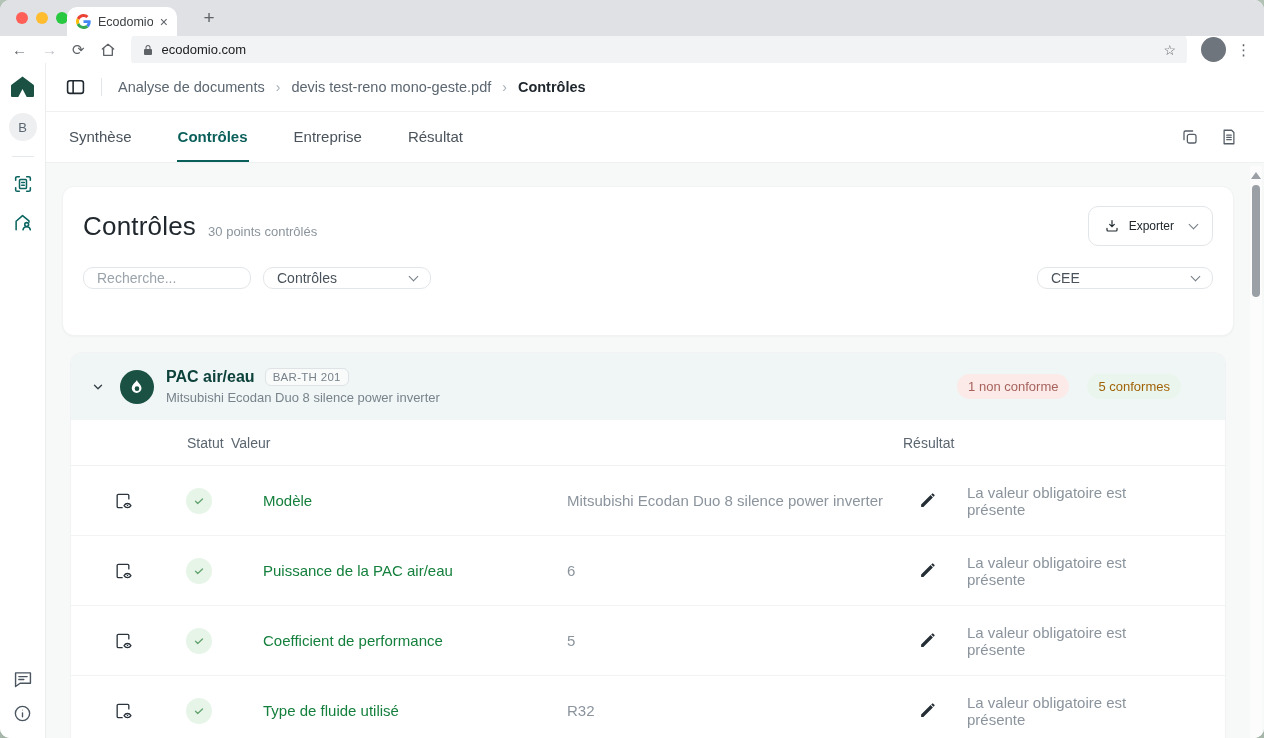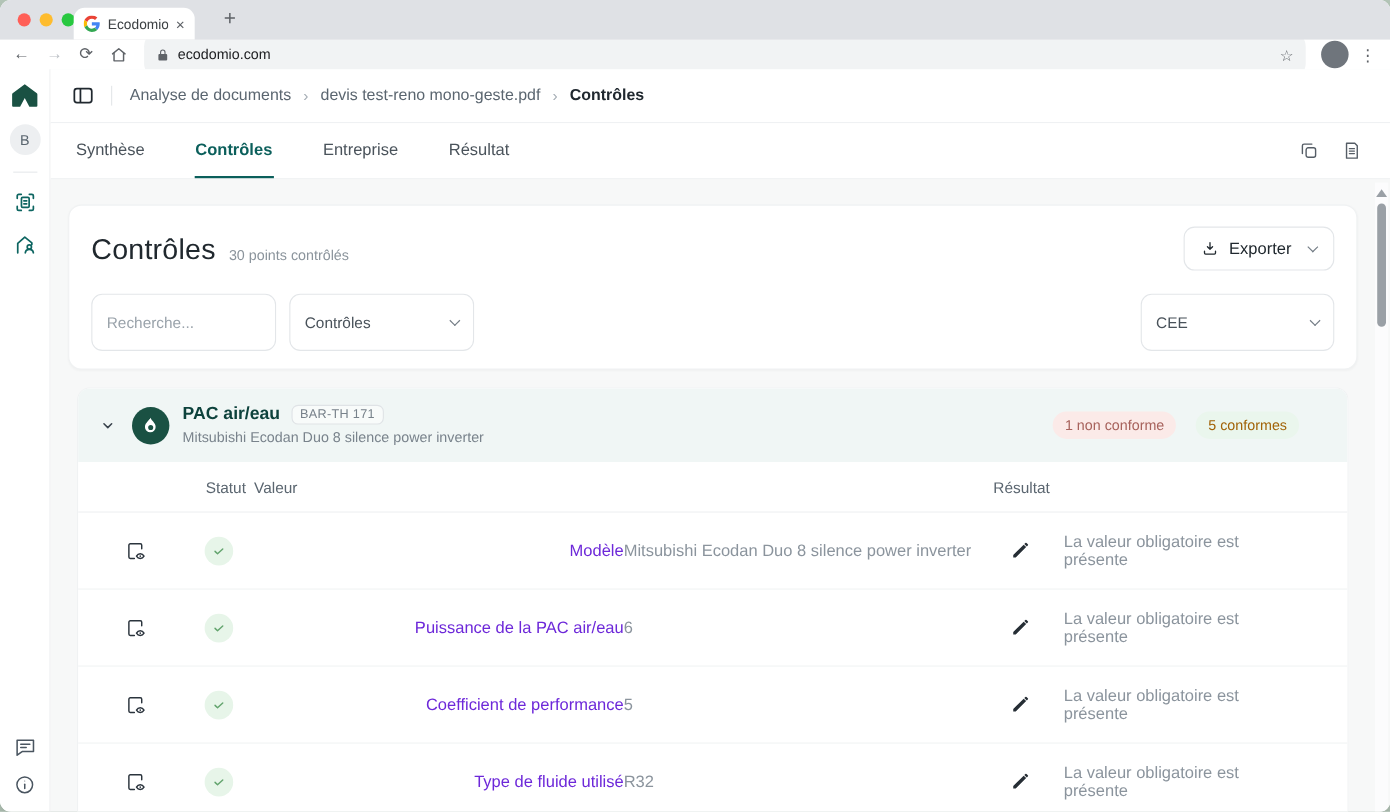--- a/index.html
+++ b/index.html
@@ -47,25 +47,25 @@
   .apptab.active { color:#0b5f5b; font-weight:700; border-bottom-color:#0b5f5b; }
   .tabbar-icons { margin-left:auto; display:flex; align-items:center; gap:21px; padding-right:4px; }
 
   .content { flex:1; position:relative; overflow:hidden; }
 
   
   .card1 { position:absolute; left:16px; right:30px; top:23px; height:150px; background:#fff; border:1px solid #f0f2f3; border-radius:12px; box-shadow:0 1px 2px rgba(16,24,40,.03); padding:19px 20px; }
   .c1row1 { display:flex; align-items:center; }
   .c1title { font-size:26px; color:#20282e; font-weight:500; letter-spacing:.2px; }
   .c1count { font-size:13px; color:#8b949c; margin-left:12px; margin-top:10px; }
-  .export-btn { margin-left:auto; display:flex; align-items:center; gap:9px; border:1px solid #e3e6e9; border-radius:10px; padding:0 15px; height:40px; font-size:15px; color:#20282e; background:#fff;text-align:center; }
+  .export-btn { margin-left:auto; display:flex; align-items:center; gap:9px; border:1px solid #e3e6e9; border-radius:10px; padding:0 15px; height:40px; font-size:12px; color:#20282e; background:#fff;text-align:center; }
   .chev { width:7px; height:7px; border-right:1.6px solid #737c85; border-bottom:1.6px solid #737c85; transform:rotate(45deg); margin-top:-3px; flex:none; }
   .export-btn .chev { margin-left:7px; }
   .c1row2 { display:flex; gap:12px; margin-top:21px; align-items:center; }
-  .field { height:52px; border:1px solid #e3e6e9; border-radius:10px; background:#fff; display:flex; align-items:center; padding:0 13px; font-size:14px; color:#49525a; }
+  .field { height:22px; border:1px solid #e3e6e9; border-radius:10px; background:#fff; display:flex; align-items:center; padding:0 13px; font-size:14px; color:#49525a; }
   input.field { width:168px; outline:none; font-family:"Liberation Sans", sans-serif; display:block; }
   input.field::placeholder { color:#9aa3ab; }
   .sel-conf { width:120px; } .sel-ctrl { width:168px; } .sel-cee { width:176px; margin-left:auto; }
   .field .chev { margin-left:auto; }
 
   
   .card2 { position:absolute; left:24px; right:38px; top:189px; bottom:-12px; background:#fff; border:1px solid #f0f2f3; border-bottom:none; border-radius:12px 12px 0 0; overflow:hidden; }
   .sechead { background:#f0f6f5; padding:15px 20px; display:flex; align-items:center; }
   .sec-chevron { margin-right:15px; display:flex; }
   .sec-circle { width:34px; height:34px; border-radius:50%; background:#1a5143; display:flex; align-items:center; justify-content:center; flex:none; }
@@ -80,21 +80,21 @@
   .pill.good { background:#eaf6ed; color:#a16207; }
 
   .trow { display:grid; grid-template-columns:96px 64px 336px 336px 64px 1fr; align-items:center; }
   .thead { height:46px; font-size:14px; color:#5b6670; border-bottom:1px solid #eef0f2; }
   .cell-status-h { padding-left:20px; }
   .cell-rule { padding-left:32px; }
   .trow.body { height:70px; border-bottom:1px solid #f1f3f4; }
   .cell-doc { padding-left:42px; display:flex; }
   .cell-status { padding-left:19px; display:flex; }
   .check-circle { width:26px; height:26px; border-radius:50%; background:#e7f5e9; display:flex; align-items:center; justify-content:center; }
-  .rule-text { font-size:15px; color:#6d28d9;text-align:right; }
+  .rule-text { font-size:15px; color:#15803d; }
   .value-text { font-size:15px; color:#8b949d; padding-right:14px; }
   .cell-pencil { display:flex; padding-left:16px; }
   .result-text { font-size:15px; color:#8b949d; padding-right:40px; }
 
   
   .scrollbar { position:absolute; right:2px; top:3px; bottom:0; width:12px; background:#fcfcfd; }
   .sb-up { position:absolute; top:6px; left:1px; width:0; height:0; border-left:5px solid transparent; border-right:5px solid transparent; border-bottom:7px solid #9aa0a6; }
   .sb-thumb { position:absolute; top:19px; left:2px; width:8px; height:112px; border-radius:4px; background:#9aa0a6; }
 </style>
 </head>
@@ -248,21 +248,21 @@
                 </svg>
             </span>
             <span class="sec-circle">
               <svg width="18" height="18" viewBox="0 0 24 24" fill="#ffffff">
                   <path fill-rule="evenodd" d="M12 2.5c.6 3.8 6 5.8 6 11a6.5 6.5 0 0 1-13 0c0-3 1.7-4.8 3.2-6.6C9.6 5.2 11 4.2 12 2.5zm0 14.8a3.1 3.1 0 1 0 0-6.2 3.1 3.1 0 0 0 0 6.2z"></path>
                 </svg>
             </span>
             <span class="sec-info">
               <span class="sec-title-row">
                 <span class="sec-title">PAC air/eau</span>
-                <span class="code-badge">BAR-TH 171</span>
+                <span class="code-badge">BAR-TH 201</span>
               </span>
               <div class="sec-sub">Mitsubishi Ecodan Duo 8 silence power inverter</div>
             </span>
             <span class="sec-pills">
               <span class="pill bad">1 non conforme</span>
               <span class="pill good">5 conformes</span>
             </span>
           </div>
 
           <div class="trow thead">

